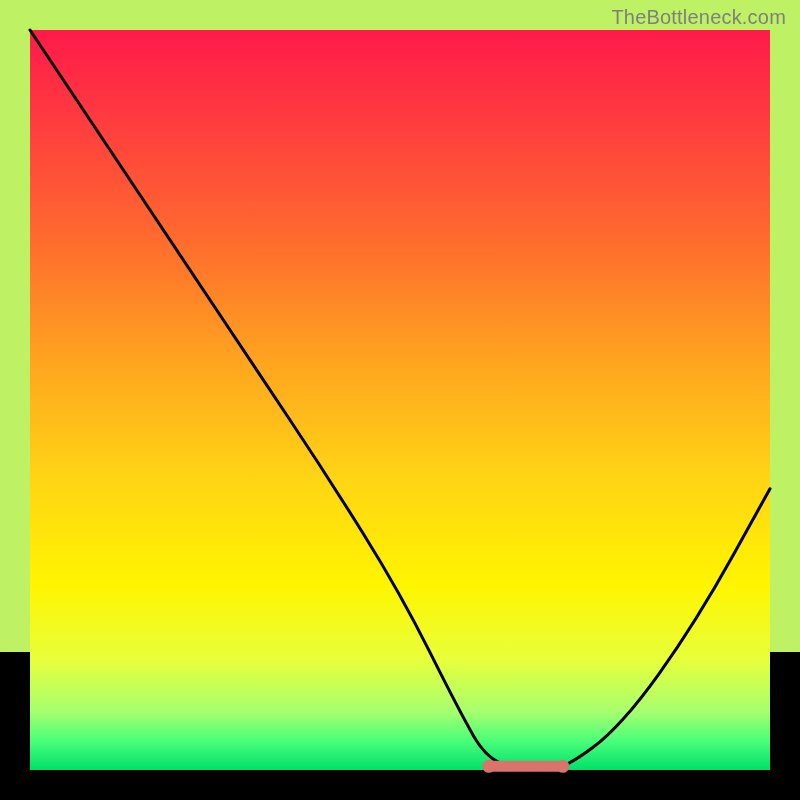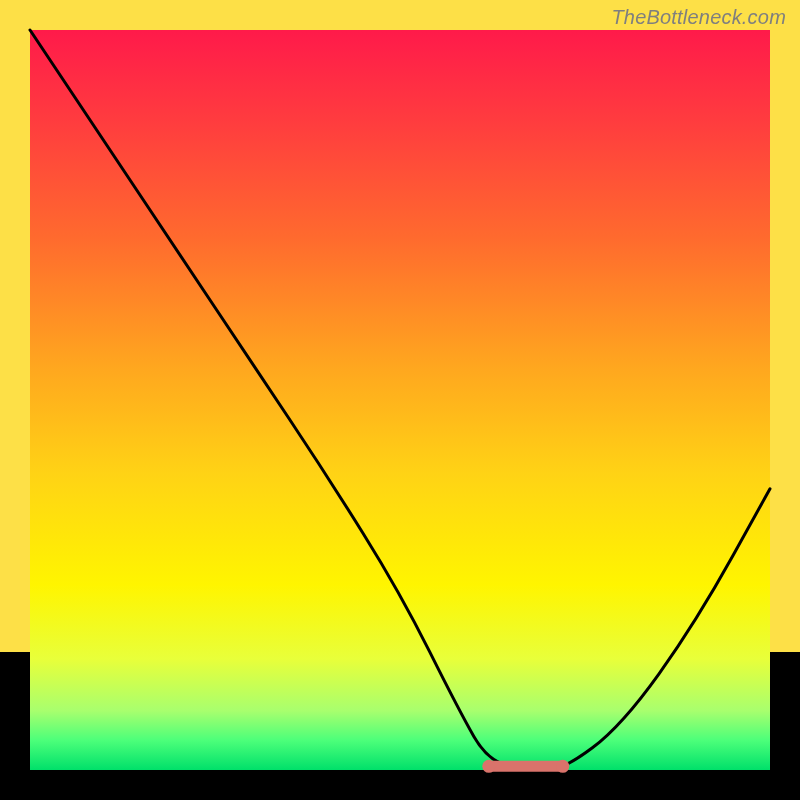--- a/index.html
+++ b/index.html
@@ -9,22 +9,21 @@
     height: 800px;
     background: #000;
     overflow: hidden;
   }
   .frame {
     position: absolute;
     left: 0;
     top: 0;
     width: 800px;
     height: 652px;
-    background: #fde047;
-    font-style: italic;
+    background: #bef264;
   }
   .plot {
     position: absolute;
     left: 30px;
     top: 30px;
     width: 740px;
     height: 740px;
     background: linear-gradient(to bottom,
       #ff1a4a 0%,
       #ff3b3f 12%,

